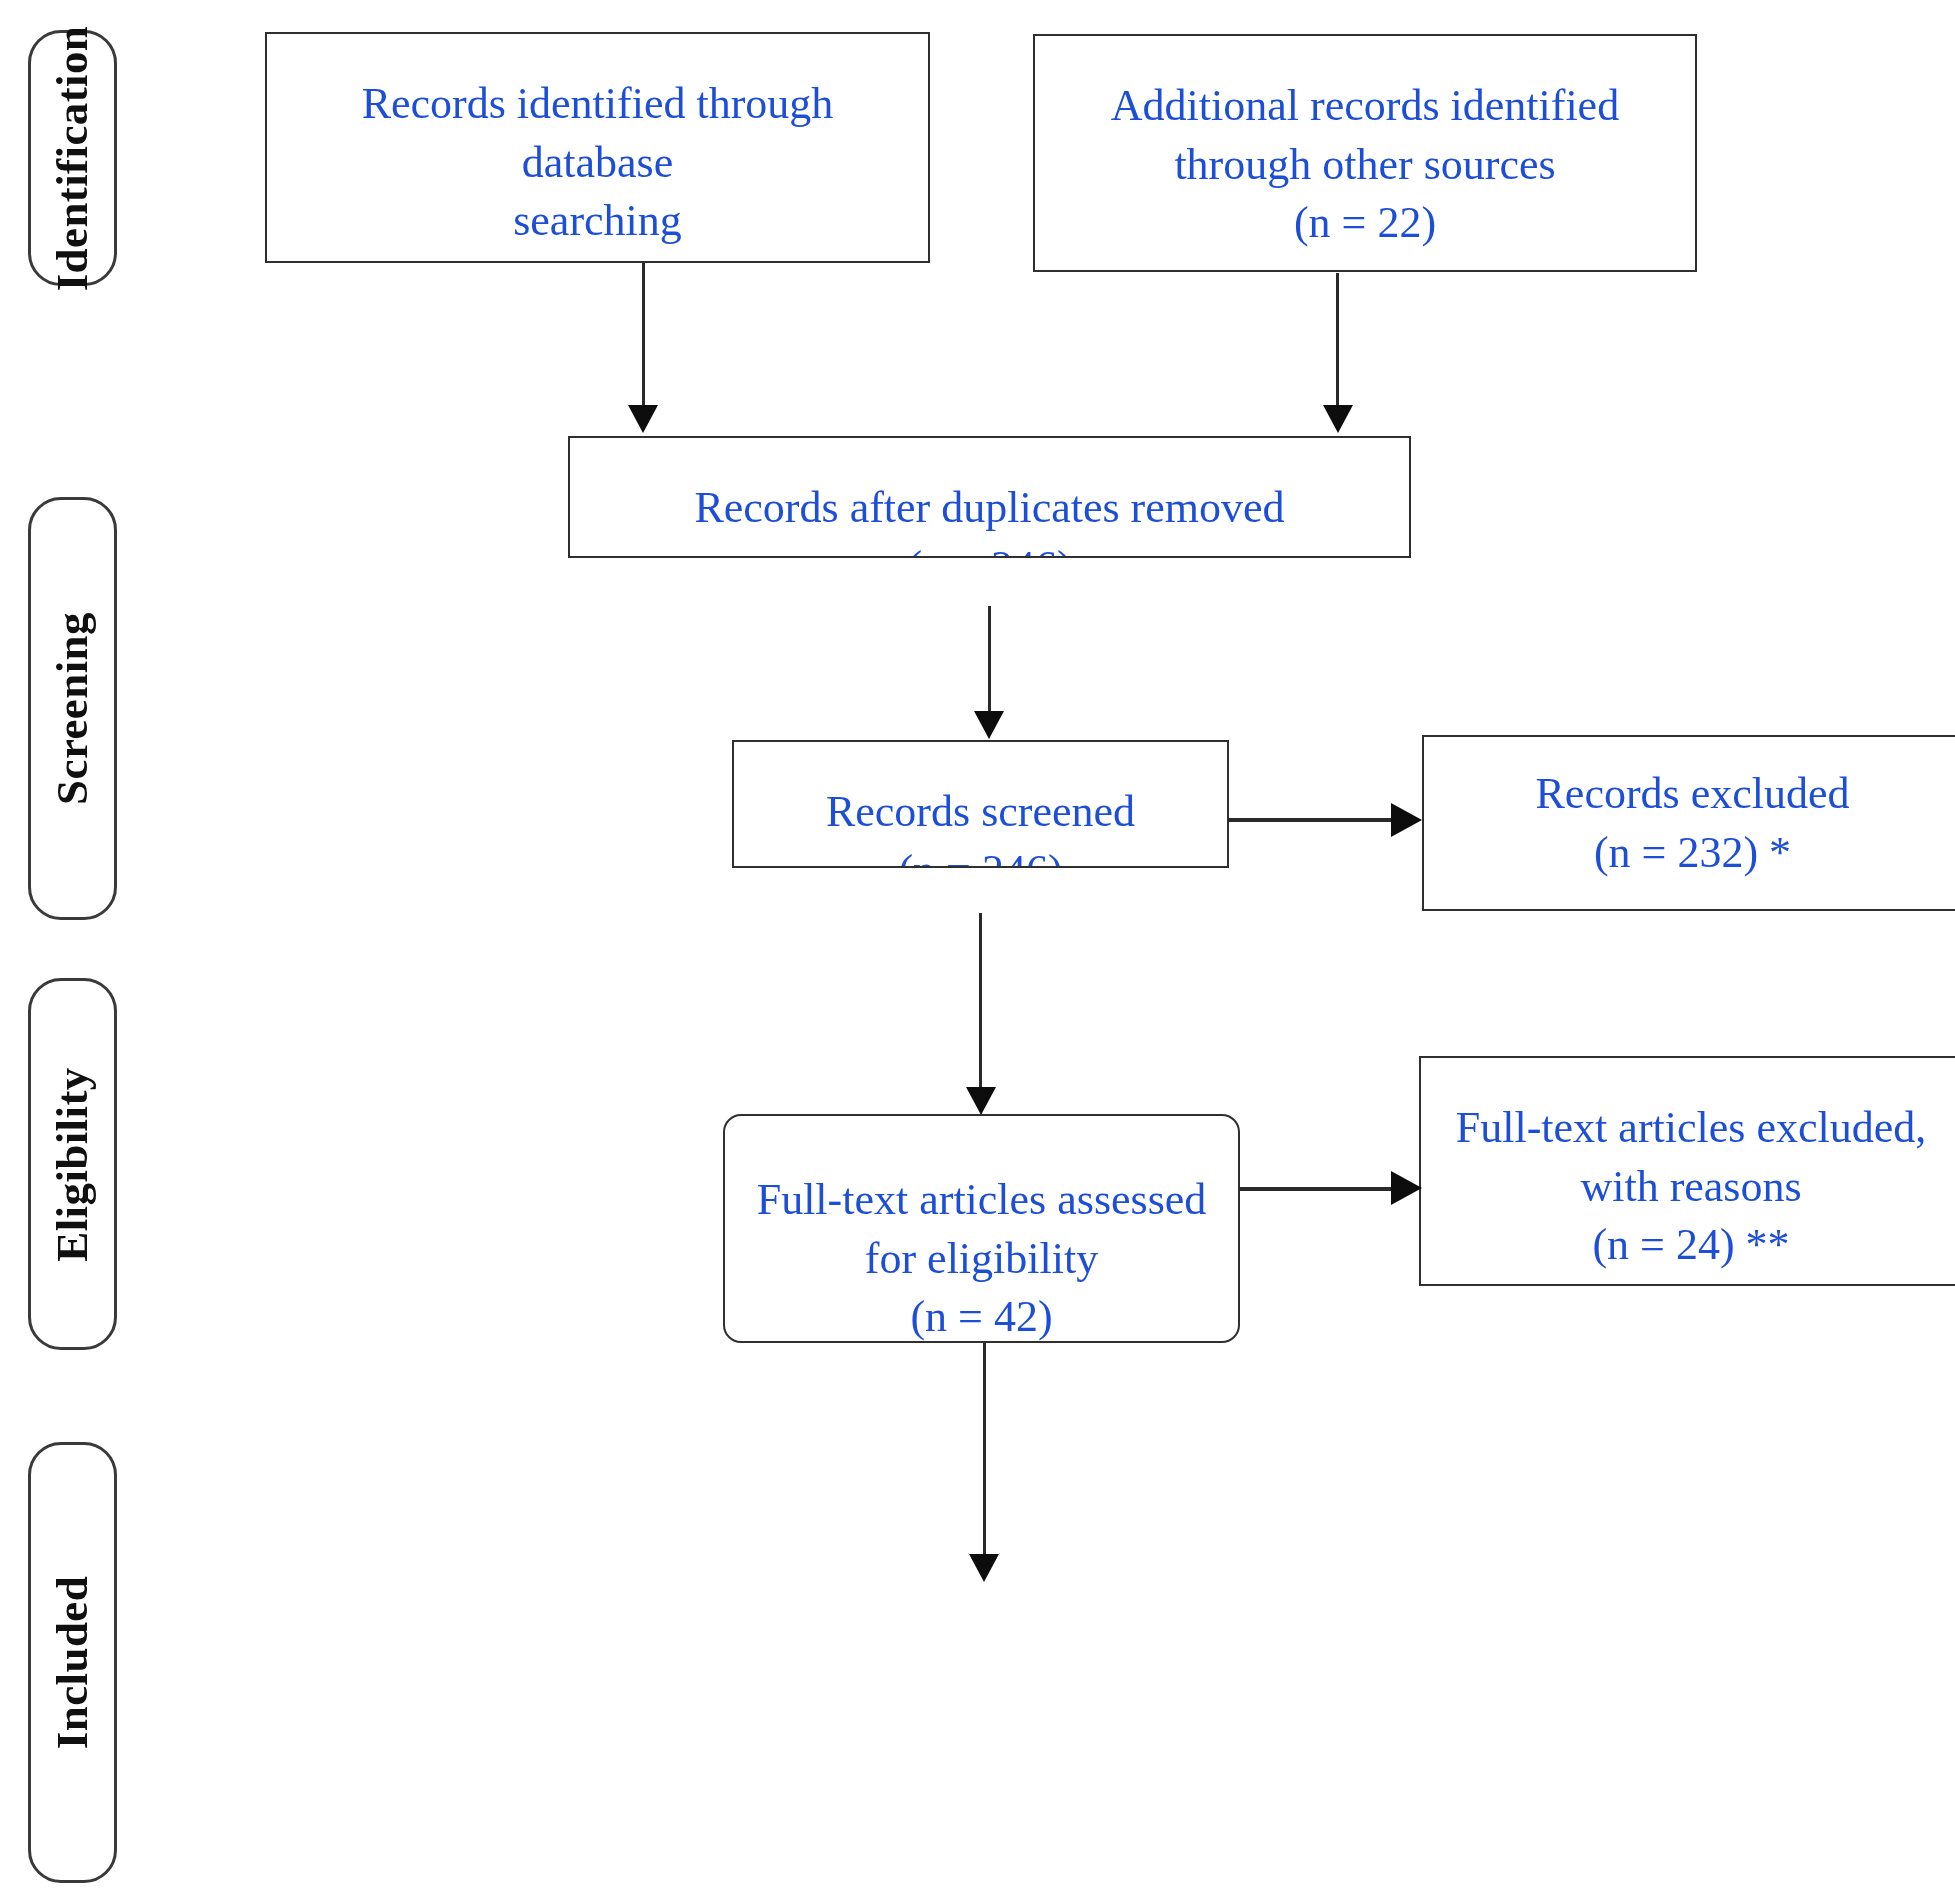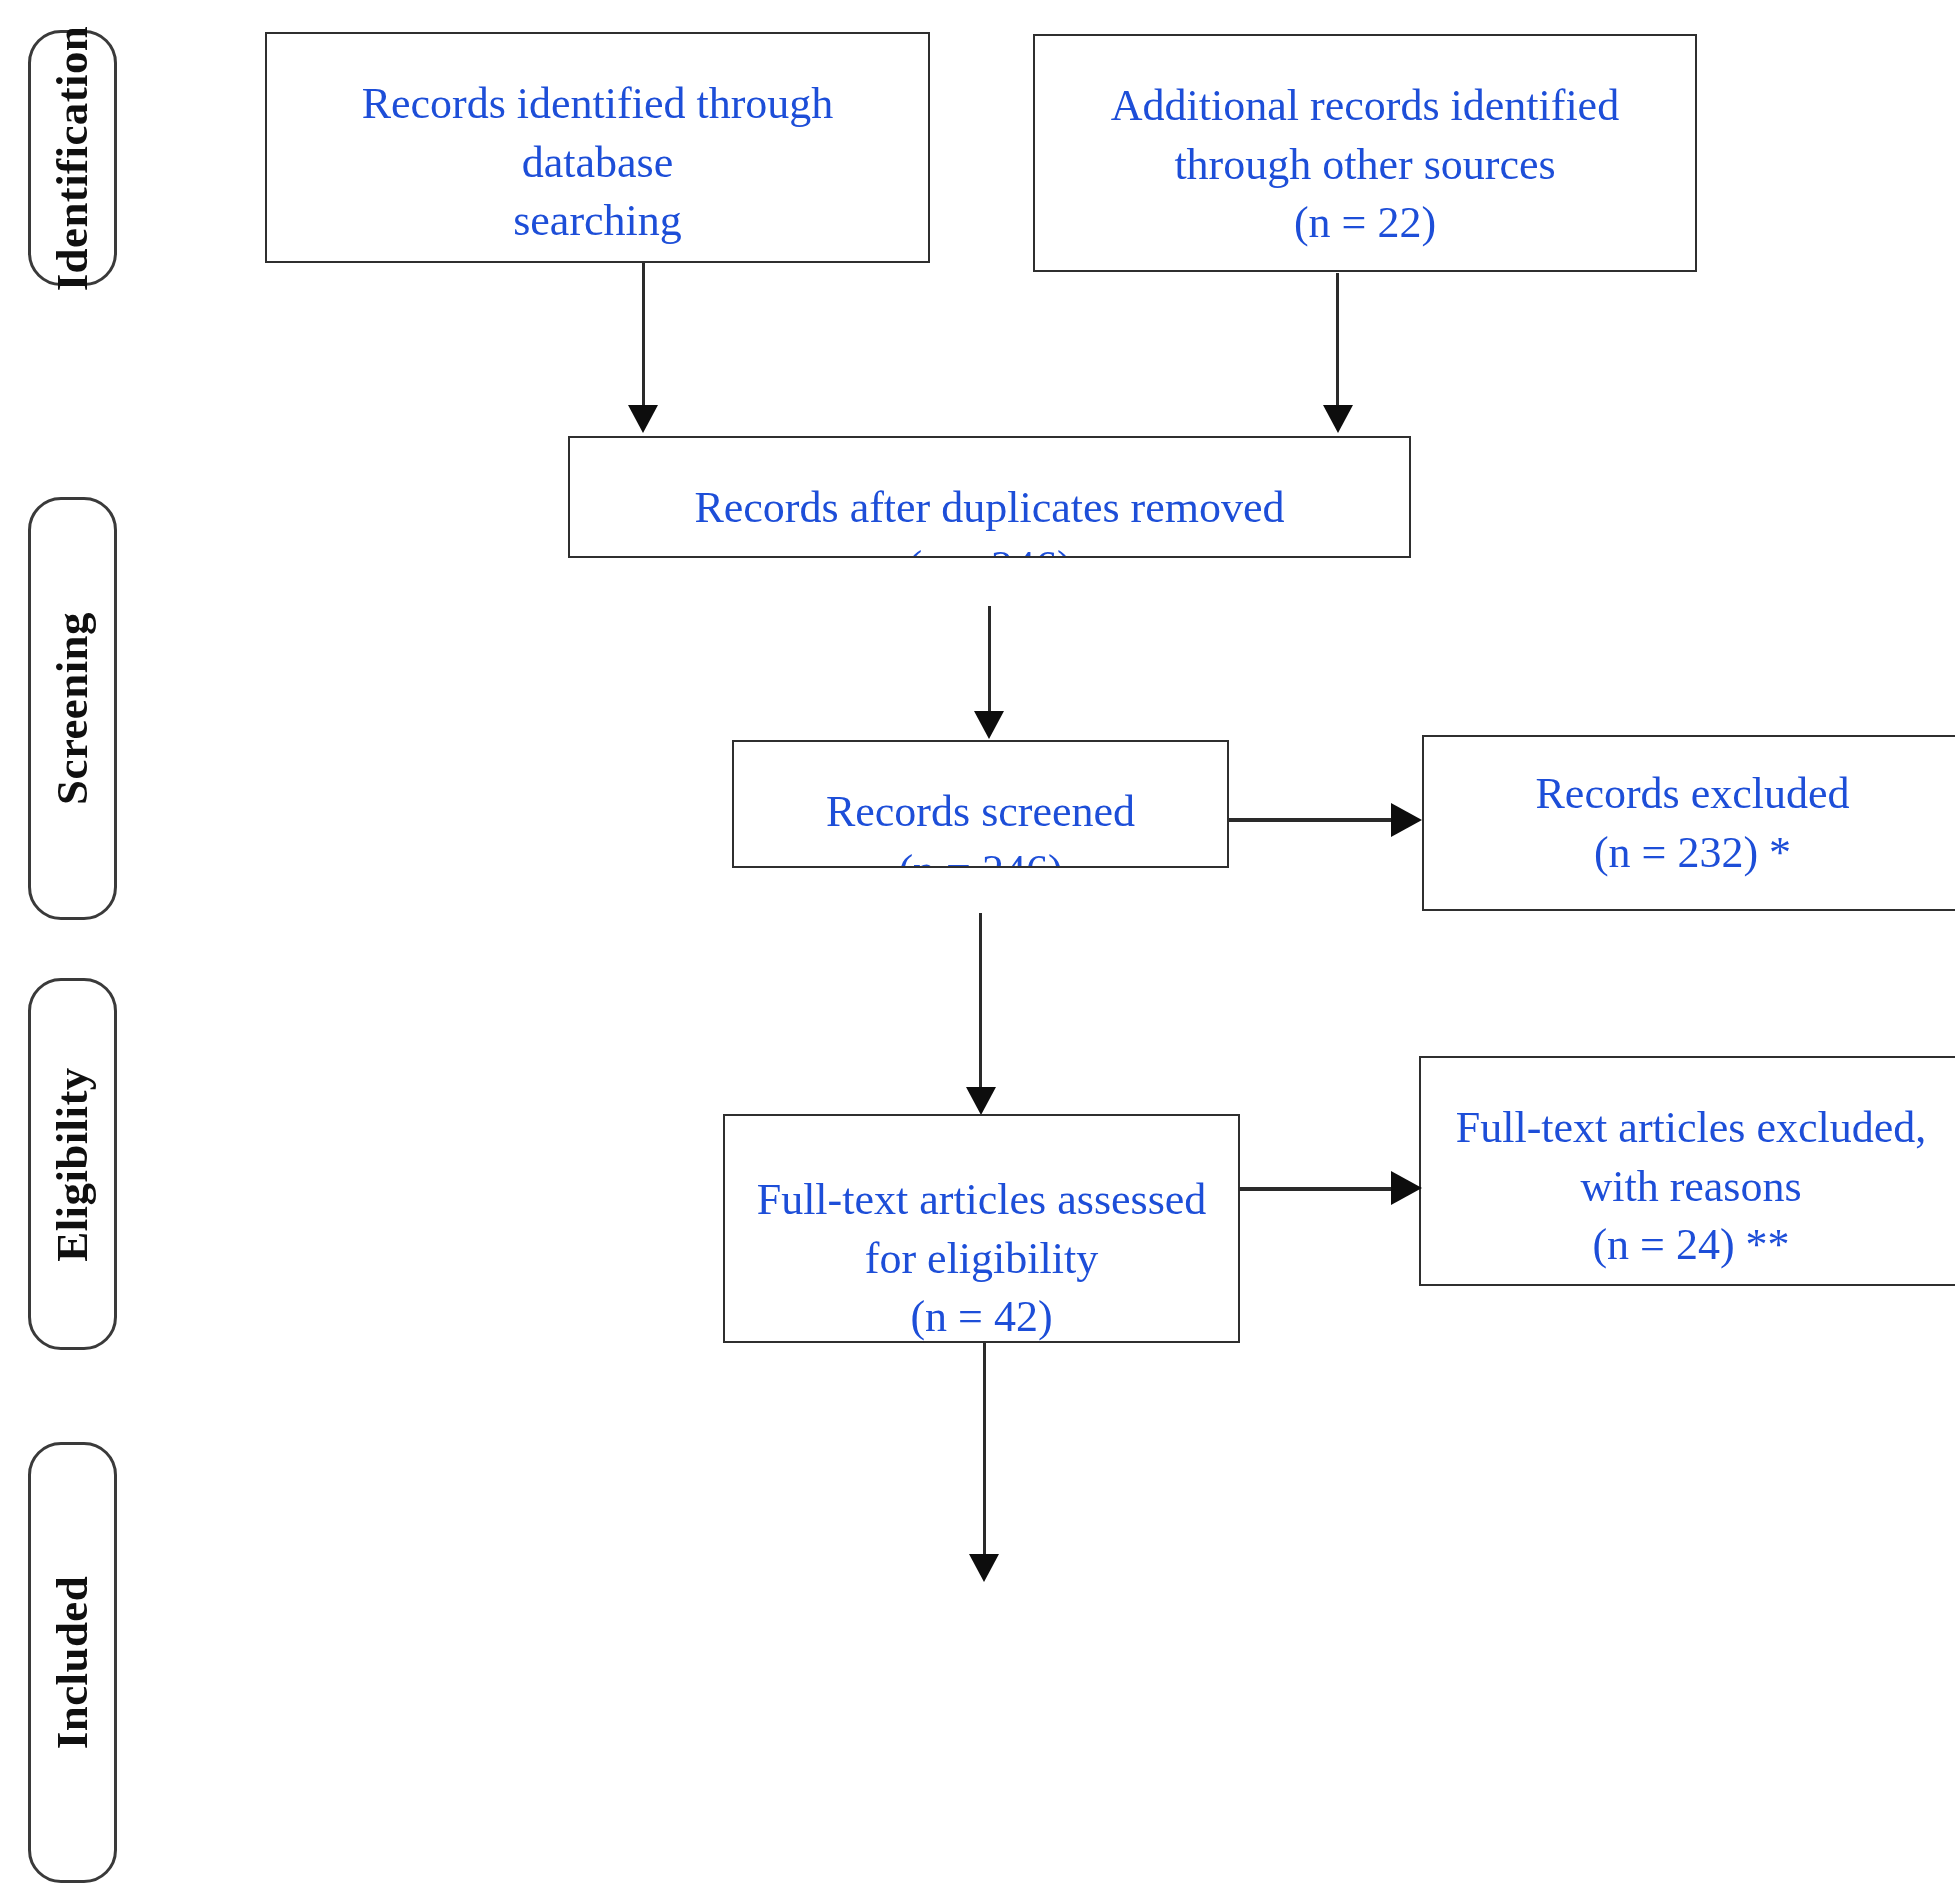--- a/index.html
+++ b/index.html
@@ -148,21 +148,21 @@
     <div class="node-text">Records excluded
 (n = 232) *</div>
   </div>
 
   <div class="hline" style="left:1229px; top:818px; width:166px;"></div>
   <div class="arrow-right" style="left:1391px; top:803px;"></div>
 
   <div class="vline" style="left:979px; top:913px; height:175px;"></div>
   <div class="arrow-down" style="left:966px; top:1087px;"></div>
 
-  <div class="node pad-lg" style="left:723px; top:1114px; width:517px; height:229px;">
+  <div class="node pad-lg" style="left:723px; top:1114px; width:517px; height:229px;border-radius:18px;">
     <div class="node-text">Full-text articles assessed
 for eligibility
 (n = 42)</div>
   </div>
 
   <div class="node pad-md clipped" style="left:1419px; top:1056px; width:542px; height:230px;">
     <div class="node-text">Full-text articles excluded,
 with reasons
 (n = 24) **</div>
   </div>

